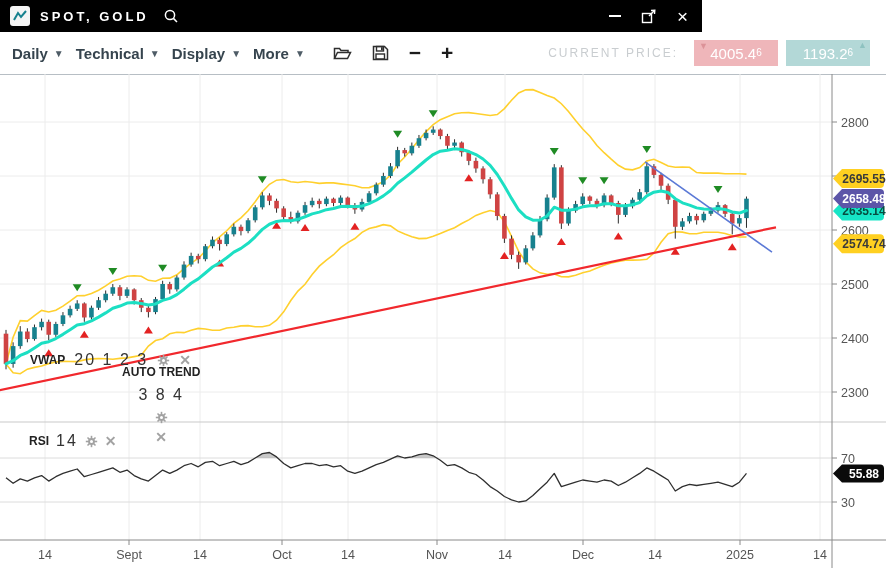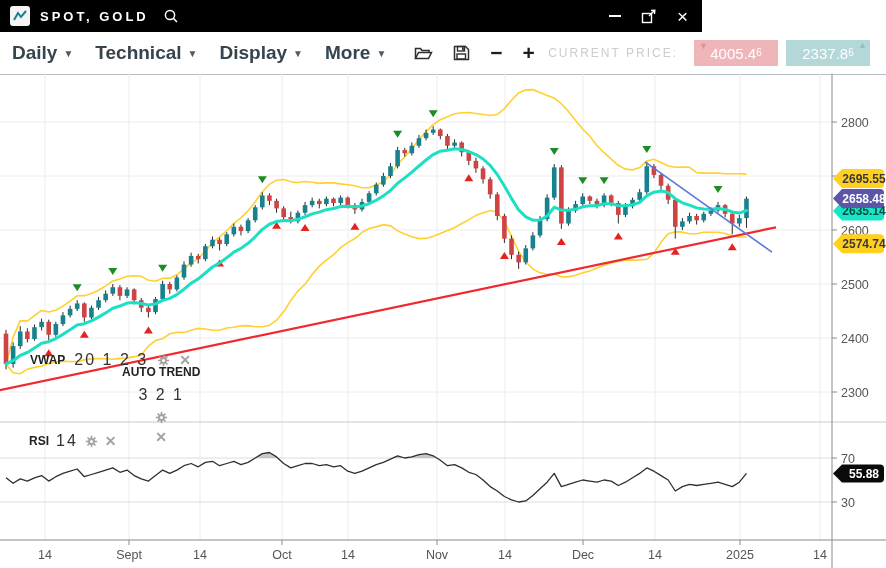--- a/index.html
+++ b/index.html
@@ -10,23 +10,23 @@
   .logo-box{width:20px;height:20px;background:#f4f4f4;border-radius:3px;margin-left:10px;display:flex;align-items:center;justify-content:center;}
   .tb-title{color:#fff;font-size:13px;font-weight:bold;letter-spacing:3px;margin-left:10px;}
   .tb-search{margin-left:14px;display:flex;align-items:center;}
   .tb-right{margin-left:auto;display:flex;align-items:center;gap:20px;margin-right:14px;}
   .win-btn{color:#fff;display:flex;align-items:center;justify-content:center;cursor:pointer;}
   .min-glyph{display:block;width:12px;height:2px;background:#fff;}
   .close-glyph{font-size:19px;line-height:19px;color:#fff;font-weight:normal;}
 
   
   .toolbar{position:absolute;left:0;top:32px;width:886px;height:42px;background:#fff;border-bottom:1px solid #b7bec4;display:flex;align-items:center;}
-  .dd{display:flex;align-items:center;gap:6px;margin-left:22px;cursor:pointer;}
+  .dd{display:flex;align-items:center;gap:6px;margin-left:12px;cursor:pointer;}
   .dd:first-child{margin-left:12px;}
-  .dd-label{font-size:19px;font-weight:bold;color:#36444e;}
+  .dd-label{font-size:15px;font-weight:bold;color:#36444e;}
   .dd-caret{font-size:10px;color:#4e5c66;}
   .tb-icons{display:flex;align-items:center;gap:20px;margin-left:28px;}
   .icon-btn{display:flex;align-items:center;justify-content:center;cursor:pointer;color:#2e2e2e;}
   .glyph-btn{font-size:21px;font-weight:bold;color:#1c1c1c;line-height:20px;}
   .price-cluster{margin-left:auto;display:flex;align-items:center;margin-right:8px;}
   .cp-label{font-size:12px;color:#c9cdd0;letter-spacing:2px;margin-right:16px;}
   .price-badge{width:84px;height:26px;display:flex;align-items:center;justify-content:center;color:#fff;font-size:15px;margin-right:8px;position:relative;}
   .badge-bid{background:#efb6ba;}
   .badge-ask{background:#b3d8d7;}
   .frac{font-size:10px;vertical-align:top;line-height:10px;}
@@ -118,21 +118,21 @@
       <div class="icon-btn glyph-btn">+</div>
     </div>
     <div class="price-cluster">
       <span class="cp-label">CURRENT PRICE:</span>
       <span class="price-badge badge-bid">
           <span class="bid-arrow">▼</span>
           <span>4005.4</span>
           <span class="frac">6</span>
         </span>
       <span class="price-badge badge-ask">
-          <span>2337.8</span>
+          <span>1193.2</span>
           <span class="frac">6</span>
           <span class="ask-arrow">▲</span>
         </span>
     </div>
   </div>
 
   <div id="chart-area"><svg width="886" height="494">
         <g>
           <line x1="45" y1="0" x2="45" y2="466" stroke="#ececec" stroke-width="1"></line>
           <line x1="129" y1="0" x2="129" y2="466" stroke="#ececec" stroke-width="1"></line>
@@ -479,21 +479,21 @@
             <line x1="10.5" y1="2.5" x2="2.5" y2="10.5"></line>
           </g>
           <circle cx="6.5" cy="6.5" r="3.4" fill="#a2a2a2"></circle>
           <circle cx="6.5" cy="6.5" r="1.5" fill="#fff"></circle>
         </svg>
     </span>
     <span class="ind-x">✕</span>
   </div>
   <div class="ind-row" id="autotrend-row">
     <span class="ind-name">AUTO TREND</span>
-    <span class="ind-params">3 2 1</span>
+    <span class="ind-params">3 8 4</span>
     <span class="gear">
       <svg width="13" height="13" viewBox="0 0 13 13">
           <g stroke="#a2a2a2" stroke-width="1.6">
             <line x1="6.5" y1="0.8" x2="6.5" y2="12.2"></line>
             <line x1="0.8" y1="6.5" x2="12.2" y2="6.5"></line>
             <line x1="2.5" y1="2.5" x2="10.5" y2="10.5"></line>
             <line x1="10.5" y1="2.5" x2="2.5" y2="10.5"></line>
           </g>
           <circle cx="6.5" cy="6.5" r="3.4" fill="#a2a2a2"></circle>
           <circle cx="6.5" cy="6.5" r="1.5" fill="#fff"></circle>

